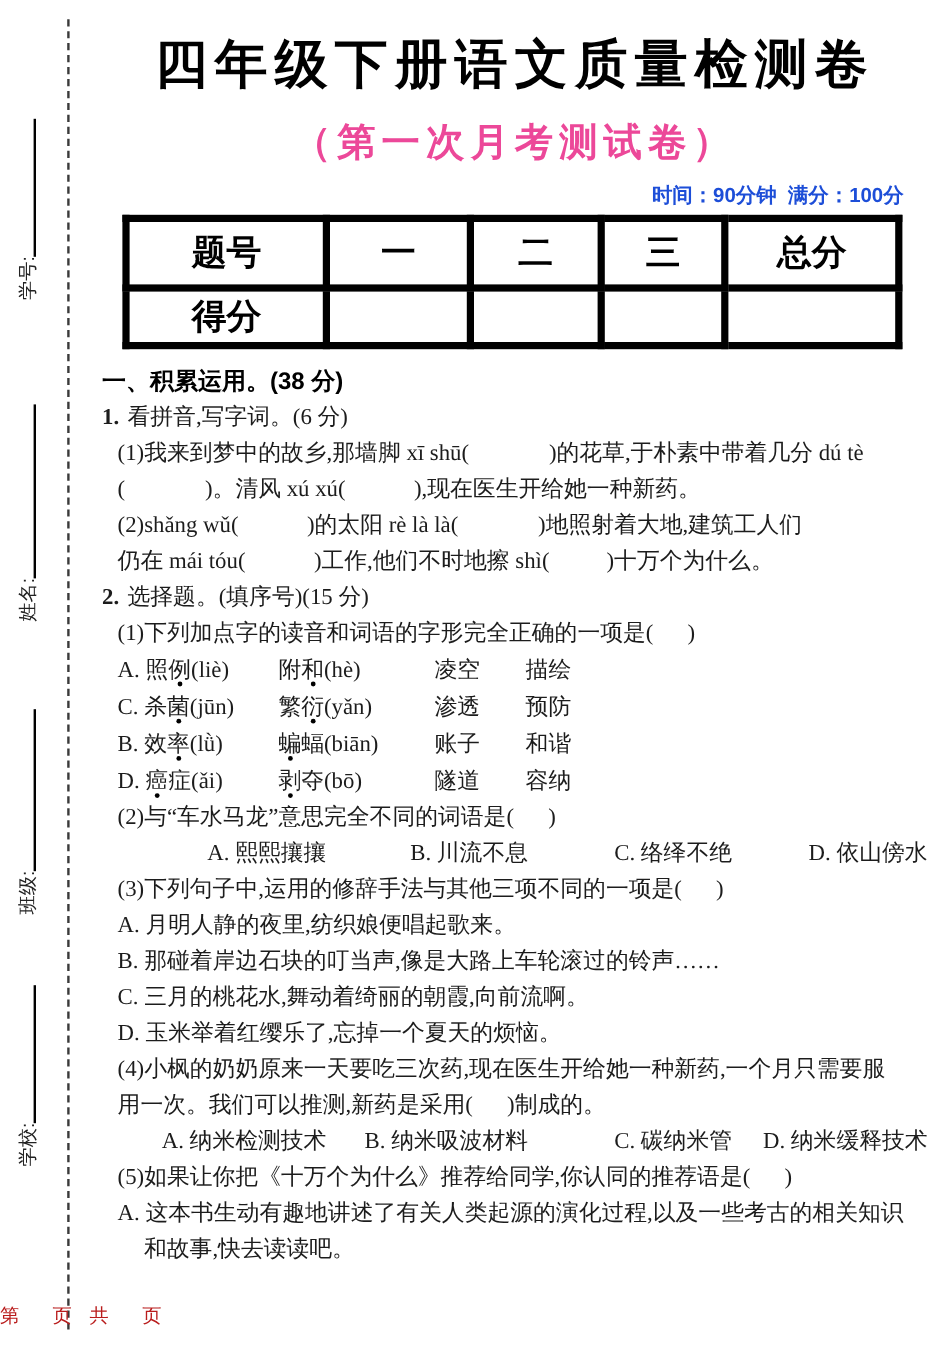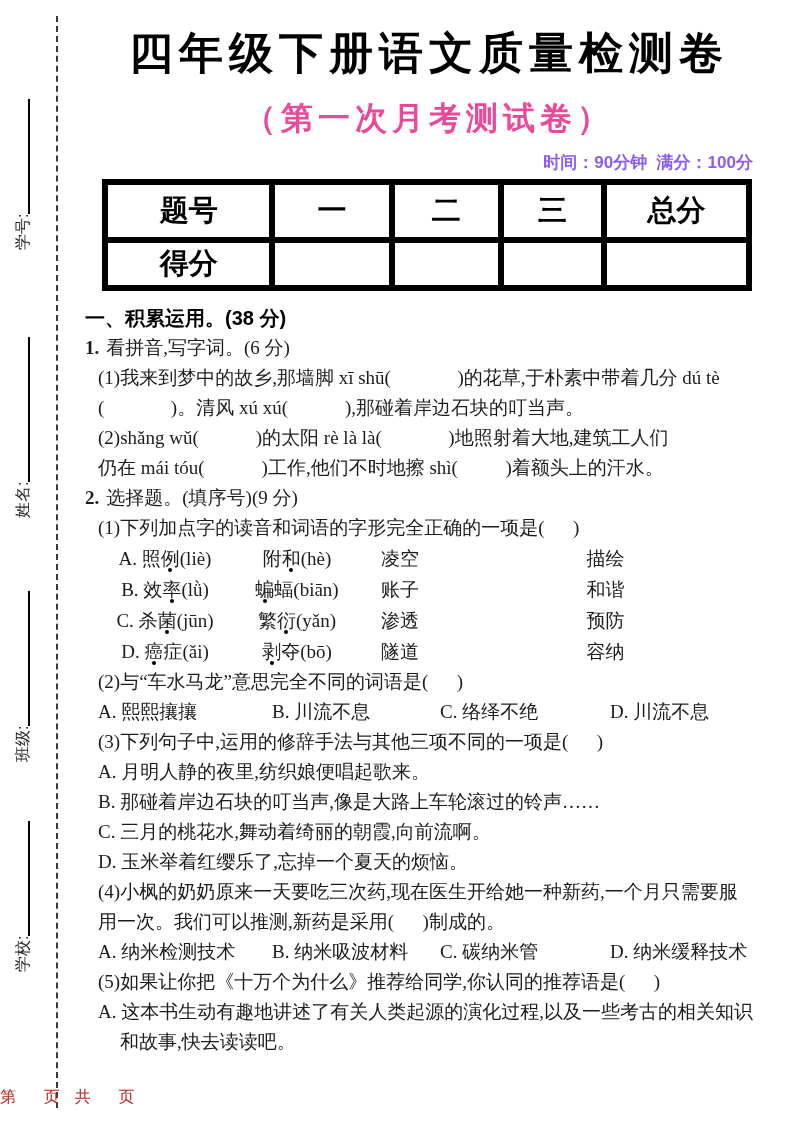--- a/index.html
+++ b/index.html
@@ -14,35 +14,35 @@
   .vf-xingming{top:518px;} .vf-xingming .blank{width:145px;}
   .vf-banji{top:762px;} .vf-banji .blank{width:135px;}
   .vf-xuexiao{top:972px;} .vf-xuexiao .blank{width:115px;}
 
   .content{position:absolute;left:85px;top:0;width:688px;}
   .title{margin-top:24px;text-align:center;font-family:"Liberation Sans",sans-serif;
         font-weight:900;font-size:44px;letter-spacing:6px;color:#000;}
   .subtitle{margin-top:14px;text-align:center;font-family:"Liberation Sans",sans-serif;
         font-weight:900;font-size:32px;letter-spacing:5px;color:#ec4899;}
   .time-info{margin-top:10px;text-align:right;padding-right:20px;white-space:pre-wrap;
-        font-family:"Liberation Sans",sans-serif;font-weight:bold;font-size:17px;color:#8b5cf6;}
+        font-family:"Liberation Sans",sans-serif;font-weight:bold;font-size:17px;color:#1d4ed8;}
   table.score-table{margin:5px 0 0 17px;border-collapse:collapse;width:650px;table-layout:fixed;}
   table.score-table td{border:6px solid #000000;text-align:center;vertical-align:middle;
         font-family:"Liberation Sans",sans-serif;font-weight:bold;color:#000;}
   tr.score-hdr td{font-size:29px;height:50px;}
   tr.score-val td{font-size:29px;height:38px;}
   .section-heading{margin-top:12px;font-family:"Liberation Sans",sans-serif;
         font-weight:bold;font-size:20px;line-height:30px;color:#000;}
   .line{font-size:19px;line-height:30px;white-space:pre-wrap;}
   .ind{padding-left:13px;}
   .ind2{padding-left:35px;}
   .qnum{font-weight:bold;font-size:19px;margin-right:7px;}
-  .wrow{display:flex;padding-left:13px;font-size:19px;line-height:31px;white-space:pre-wrap;text-align:center;}
+  .wrow{display:flex;padding-left:13px;font-size:19px;line-height:31px;white-space:pre-wrap;}
   .wc1{width:134px;} .wc2{width:130px;} .wc3{width:76px;} .wc4{flex:1;}
-  .optrow{display:flex;padding-left:13px;font-size:19px;line-height:30px;white-space:pre-wrap;}
+  .optrow{display:flex;padding-left:13px;font-size:19px;line-height:30px;white-space:pre-wrap;text-align:right;}
   .oc1{width:174px;} .oc2{width:168px;} .oc3{width:170px;} .oc4{flex:1;}
   .emph{position:relative;}
   .emph::after{content:"";position:absolute;left:50%;margin-left:-2px;bottom:-3px;
         width:4px;height:4px;background:#000;border-radius:50%;}
   .footer{position:absolute;left:0;right:0;bottom:14px;text-align:left;white-space:pre-wrap;
         font-family:"Liberation Sans",sans-serif;font-size:16px;letter-spacing:2px;color:#b91c1c;}
 </style>
 </head>
 <body>
 
@@ -84,58 +84,58 @@
         <td></td>
         <td></td>
       </tr>
     </tbody>
       </table>
 
     <div class="section-heading">一、积累运用。(38 分)</div>
 
     <div class="line"><span class="qnum">1.</span><span>看拼音,写字词。(6 分)</span></div>
     <div class="line ind">(1)我来到梦中的故乡,那墙脚 xī shū(              )的花草,于朴素中带着几分 dú tè</div>
-    <div class="line ind">(              )。清风 xú xú(            ),那碰着岸边石块的叮当声。</div>
+    <div class="line ind">(              )。清风 xú xú(            ),现在医生开给她一种新药。</div>
     <div class="line ind">(2)shǎng wǔ(            )的太阳 rè là là(              )地照射着大地,建筑工人们</div>
-    <div class="line ind">仍在 mái tóu(            )工作,他们不时地擦 shì(          )着额头上的汗水。</div>
+    <div class="line ind">仍在 mái tóu(            )工作,他们不时地擦 shì(          )十万个为什么。</div>
 
-    <div class="line"><span class="qnum">2.</span><span>选择题。(填序号)(9 分)</span></div>
+    <div class="line"><span class="qnum">2.</span><span>选择题。(填序号)(15 分)</span></div>
 
     <div class="line ind">(1)下列加点字的读音和词语的字形完全正确的一项是(      )</div>
     <div class="wrow">
       <span class="wc1">A. 照<span class="emph">例</span>(liè)</span>
       <span class="wc2">附<span class="emph">和</span>(hè)</span>
       <span class="wc3">凌空</span>
       <span class="wc4">描绘</span>
     </div>
     <div class="wrow">
+      <span class="wc1">C. 杀<span class="emph">菌</span>(jūn)</span>
+      <span class="wc2">繁<span class="emph">衍</span>(yǎn)</span>
+      <span class="wc3">渗透</span>
+      <span class="wc4">预防</span>
+    </div>
+    <div class="wrow">
       <span class="wc1">B. 效<span class="emph">率</span>(lǜ)</span>
       <span class="wc2"><span class="emph">蝙</span>蝠(biān)</span>
       <span class="wc3">账子</span>
       <span class="wc4">和谐</span>
-    </div>
-    <div class="wrow">
-      <span class="wc1">C. 杀<span class="emph">菌</span>(jūn)</span>
-      <span class="wc2">繁<span class="emph">衍</span>(yǎn)</span>
-      <span class="wc3">渗透</span>
-      <span class="wc4">预防</span>
     </div>
     <div class="wrow">
       <span class="wc1">D. <span class="emph">癌</span>症(ǎi)</span>
       <span class="wc2"><span class="emph">剥</span>夺(bō)</span>
       <span class="wc3">隧道</span>
       <span class="wc4">容纳</span>
     </div>
 
     <div class="line ind">(2)与“车水马龙”意思完全不同的词语是(      )</div>
     <div class="optrow">
       <span class="oc1">A. 熙熙攘攘</span>
       <span class="oc2">B. 川流不息</span>
       <span class="oc3">C. 络绎不绝</span>
-      <span class="oc4">D. 川流不息</span>
+      <span class="oc4">D. 依山傍水</span>
     </div>
 
     <div class="line ind">(3)下列句子中,运用的修辞手法与其他三项不同的一项是(      )</div>
     <div class="line ind">A. 月明人静的夜里,纺织娘便唱起歌来。</div>
     <div class="line ind">B. 那碰着岸边石块的叮当声,像是大路上车轮滚过的铃声……</div>
     <div class="line ind">C. 三月的桃花水,舞动着绮丽的朝霞,向前流啊。</div>
     <div class="line ind">D. 玉米举着红缨乐了,忘掉一个夏天的烦恼。</div>
 
     <div class="line ind">(4)小枫的奶奶原来一天要吃三次药,现在医生开给她一种新药,一个月只需要服</div>
     <div class="line ind">用一次。我们可以推测,新药是采用(      )制成的。</div>

